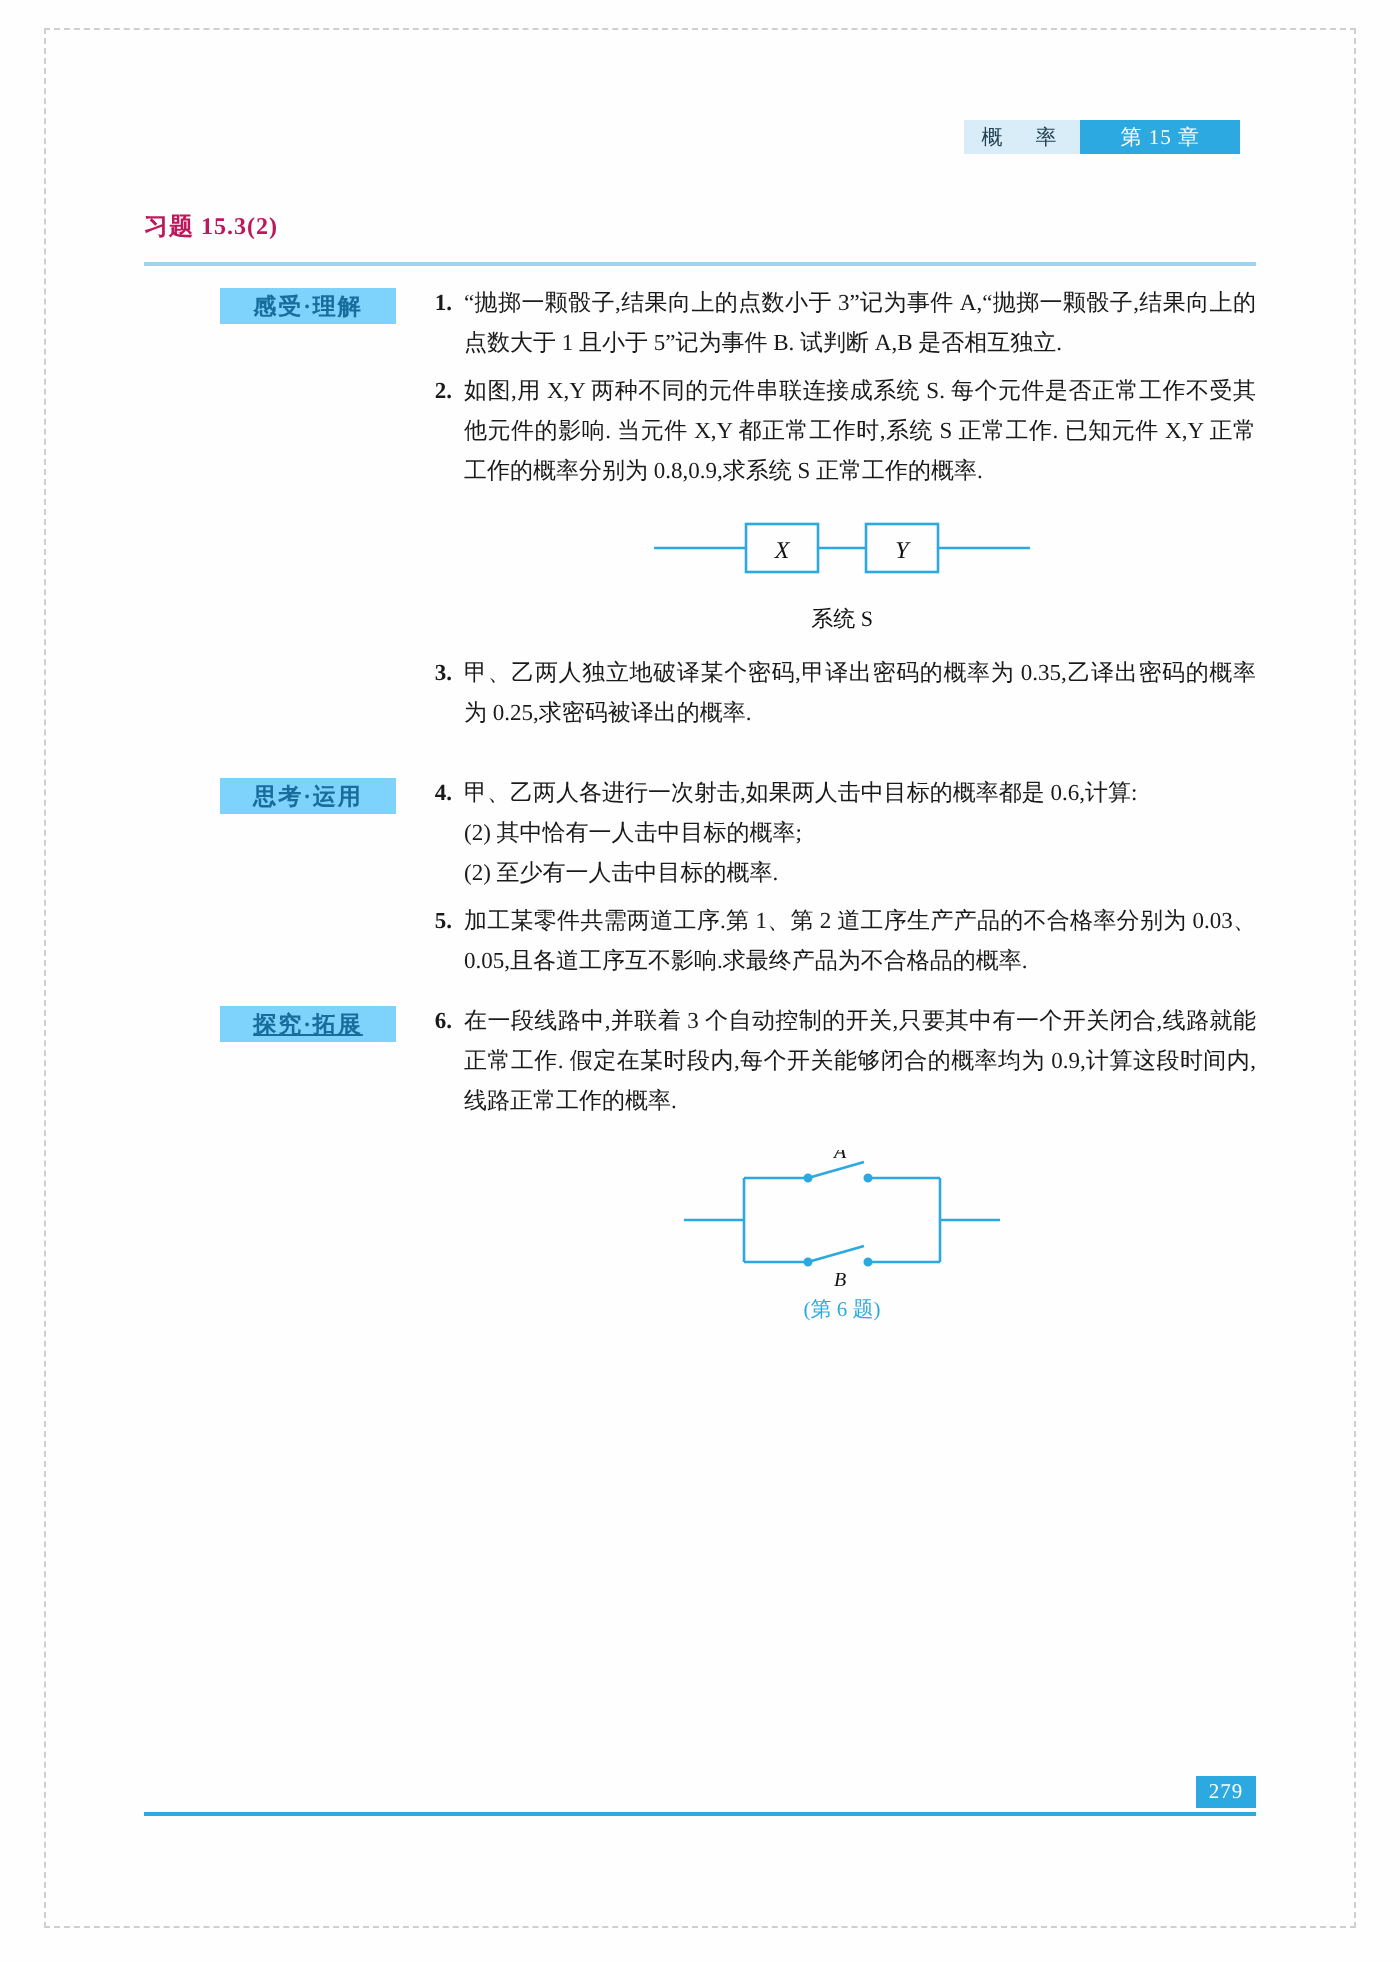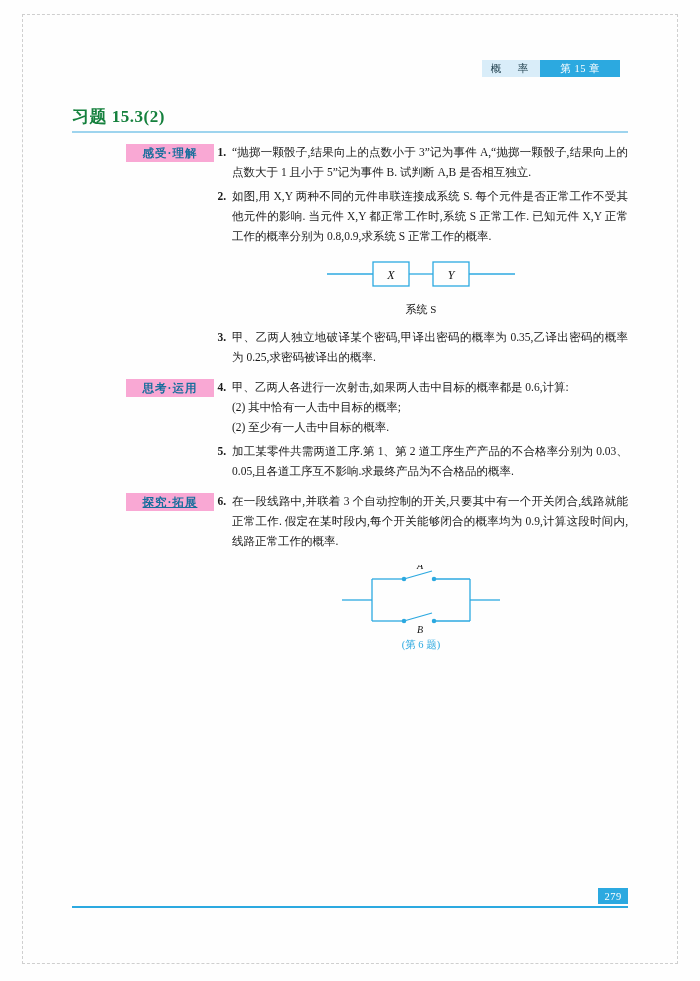--- a/index.html
+++ b/index.html
@@ -55,22 +55,22 @@
     padding: 0 20px;
     display: flex;
     align-items: center;
     letter-spacing: 0.5px;
   }
   
   .sec-title {
     position: absolute;
     left: 72px;
     top: 105px;
-    font-size: 17px;
-    color: #15803d;
+    font-size: 12px;
+    color: #be185d;
     font-weight: bold;
     letter-spacing: 0.5px;
   }
   .title-rule {
     position: absolute;
     left: 72px;
     top: 131px;
     width: 556px;
     height: 2px;
     background: #9ed4ee;
@@ -81,24 +81,24 @@
     left: 72px;
     top: 142px;
     width: 556px;
   }
   .group {
     position: relative;
     margin-bottom: 2px;
   }
   .tag {
     position: absolute;
-    left: 54px;
+    left: 38px;
     width: 88px;
     height: 18px;
-    background: #f9a8d4;
+    background: #7dd3fc;
     color: #176e9c;
     font-size: 11.5px;
     font-weight: bold;
     letter-spacing: 1px;
     display: flex;
     align-items: center;
     justify-content: center;
     box-sizing: border-box;
   }
   .items {
@@ -214,21 +214,21 @@
         </div>
 
         <div class="item">
           <div class="num">3.</div>
           <div class="txt">甲、乙两人独立地破译某个密码,甲译出密码的概率为 0.35,乙译出密码的概率为 0.25,求密码被译出的概率.</div>
         </div>
 
       </div>
     </div>
 
-    <div class="group" style="margin-top:10px;">
+    <div class="group" style="margin-top:20px;">
       <div class="tag" style="top:2px;">思考·运用</div>
       <div class="items">
 
         <div class="item">
           <div class="num">4.</div>
           <div class="txt">
             <span>甲、乙两人各进行一次射击,如果两人击中目标的概率都是 0.6,计算:</span>
             <span class="sub">(2) 其中恰有一人击中目标的概率;</span>
             <span class="sub">(2) 至少有一人击中目标的概率.</span>
           </div>

